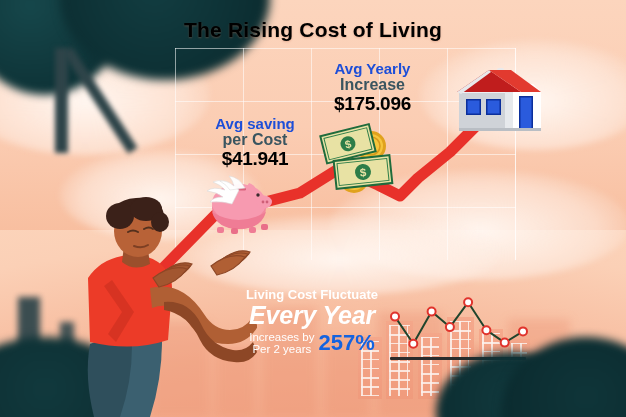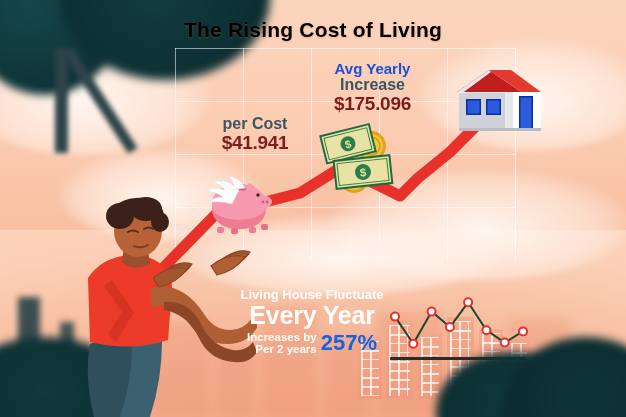--- a/index.html
+++ b/index.html
@@ -105,36 +105,36 @@
     text-shadow:0 1px 2px rgba(190,110,80,.35);
   }
 
   
   .redline{position:absolute;left:0;top:0;width:626px;height:417px;pointer-events:none;}
 
   
   .blk{position:absolute;text-align:center;line-height:1.05;}
   .blk .l1{color:#1d4ed8;font-size:15px;font-weight:bold;}
   .blk .l2{color:#3a5560;font-size:16px;font-weight:bold;}
-  .blk .val{color:#7f1d1d;font-size:19px;font-weight:bold;letter-spacing:-.3px;}
+  .blk .val{color:#000000;font-size:19px;font-weight:bold;letter-spacing:-.3px;}
 
   #saving{left:190px;top:116px;width:130px;}
   #expenses{left:305px;top:61px;width:135px;}
 
   #house-pct{left:443px;top:129px;width:108px;text-align:center;}
   #house-pct .s1{color:#3a5560;font-size:9.5px;font-weight:bold;line-height:1.15;}
   #house-pct .s2{color:#33505c;font-size:12.5px;font-weight:bold;line-height:1.1;}
   #house-pct .s3{color:#1463e0;font-size:20px;font-weight:bold;line-height:1.1;}
 
   
   #fluct{position:absolute;left:222px;top:288px;width:180px;text-align:center;}
   #fluct .f1{color:#ffffff;font-size:13px;font-weight:bold;line-height:1.1;}
-  #fluct .f2{color:#ffffff;font-size:25px;font-weight:bold;line-height:1.05;letter-spacing:-.2px;}
+  #fluct .f2{color:#ffffff;font-size:25px;font-weight:bold;line-height:1.05;letter-spacing:-.2px;font-style:italic;}
   #fluct .row{display:flex;align-items:center;justify-content:center;gap:4px;margin-top:2px;}
-  #fluct .f3{color:#ffffff;font-size:11.5px;font-weight:bold;line-height:1.12;text-align:right;}
+  #fluct .f3{color:#ffffff;font-size:11.5px;font-weight:normal;line-height:1.12;text-align:center;}
   #fluct .f4{color:#1463e0;font-size:22px;font-weight:bold;line-height:1;}
 
   
   .piggy{position:absolute;left:205px;top:172px;width:70px;height:62px;}
   
   .money{position:absolute;left:315px;top:118px;width:90px;height:82px;}
   
   .house{position:absolute;left:455px;top:62px;width:90px;height:72px;}
   
   .person{position:absolute;left:72px;top:196px;width:185px;height:221px;}
@@ -310,39 +310,40 @@
       <path d="M139 60 q18 -14 34 -9 q-10 14 -28 18 z" transform="translate(0,10)"></path>
     </g>
     <g fill="#a25630" stroke="#8d4726" stroke-width="1.2">
       <path d="M100 54 q14 -10 26 -6 q-6 10 -20 14 z" transform="translate(-6,20)"></path>
       <path d="M94 62 q16 -12 30 -8 q-8 12 -24 16 z" transform="translate(-6,16)"></path>
       <path d="M87 70 q18 -14 34 -9 q-10 14 -28 18 z" transform="translate(-6,12)"></path>
     </g>
   </svg>
 
   <div class="blk" id="saving">
+    <div class="l1">Avg saving</div>
     <div class="l2">per Cost</div>
     <div class="val">$41.941</div>
   </div>
 
   <div class="blk" id="expenses">
     <div class="l1">Avg Yearly</div>
     <div class="l2">Increase</div>
     <div class="val">$175.096</div>
   </div>
 
   <div id="house-pct">
     <div class="s1">Percentage of</div>
     <div class="s1">House Price</div>
     <div class="s2">Increase</div>
     <div class="s3">257%</div>
   </div>
 
   <div id="fluct">
-    <div class="f1">Living House Fluctuate</div>
+    <div class="f1">Living Cost Fluctuate</div>
     <div class="f2">Every Year</div>
     <div class="row">
       <div>
         <div class="f3">Increases by</div>
         <div class="f3">Per 2 years</div>
       </div>
       <div class="f4">257%</div>
     </div>
   </div>
 

